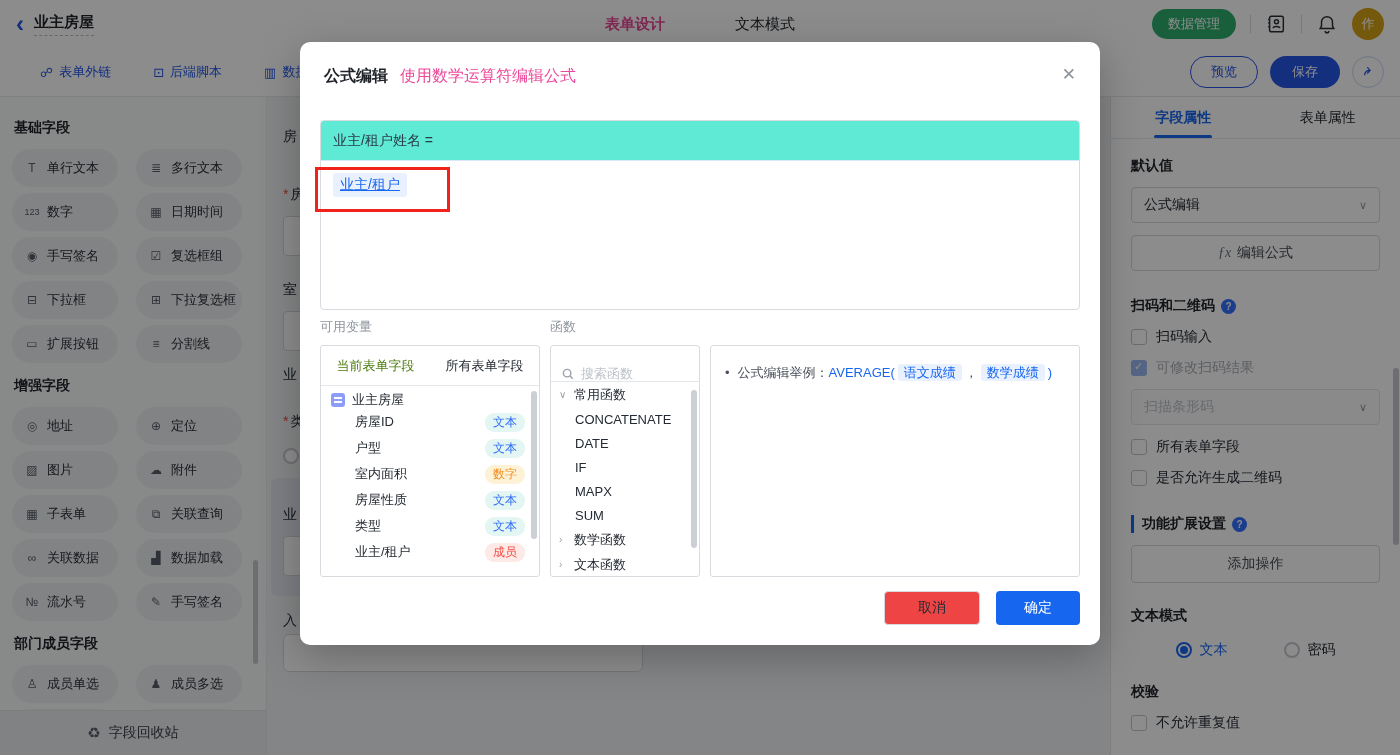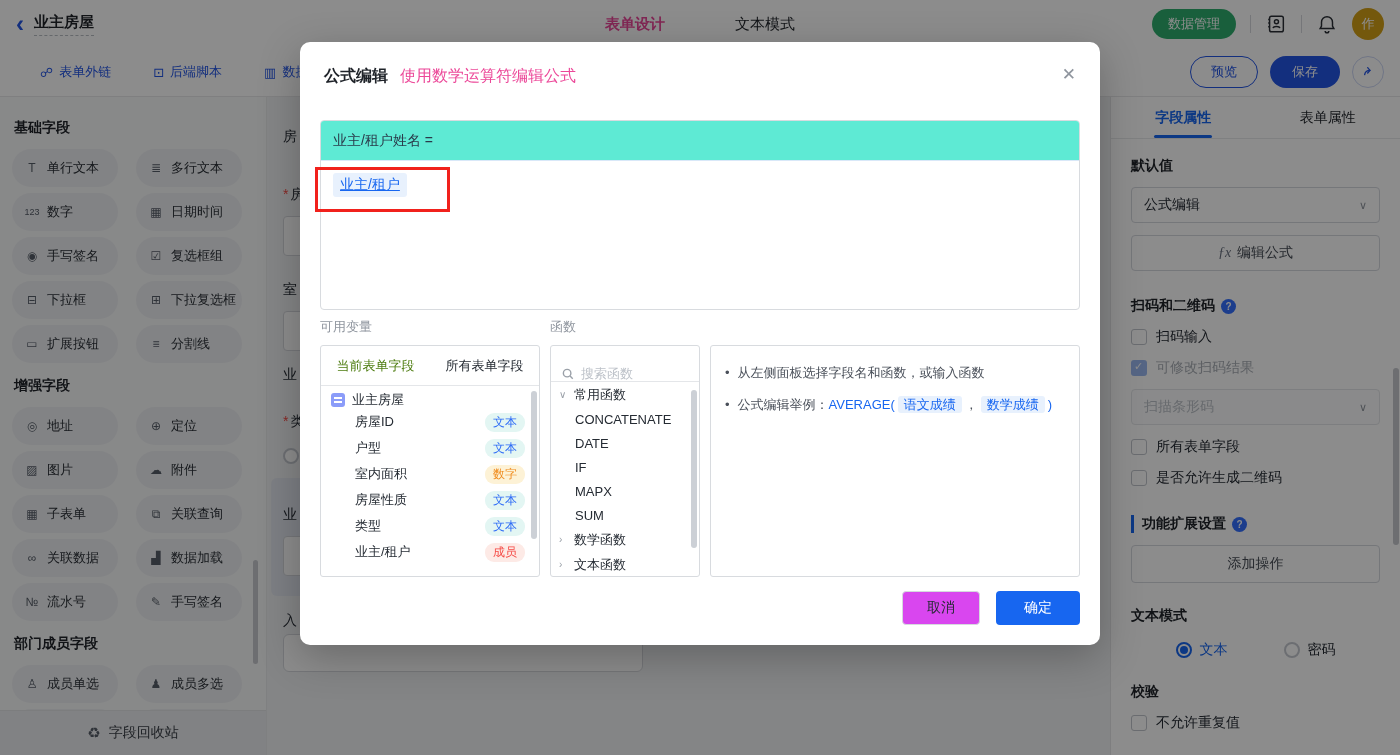--- a/index.html
+++ b/index.html
@@ -111,21 +111,21 @@
 .fn-group .chev{color:#9aa0a8;font-size:10px;width:10px}
 .fn-item{height:24px;display:flex;align-items:center;padding-left:24px;font-size:13px;color:#252b33;cursor:pointer}
 .fn-scroll{position:absolute;right:2px;top:44px;width:6px;height:158px;background:#ccd0d6;border-radius:3px}
 .info-box{position:absolute;left:410px;top:303px;width:370px;height:232px;border:1px solid #d8dbdf;border-radius:3px;padding:16px 14px;font-size:13px;color:#4a505a}
 .tip{display:flex;gap:8px;line-height:1.7;align-items:flex-start;flex-wrap:wrap}
 .tip + .tip{margin-top:10px}
 .tip::before{content:"•";color:#4a505a}
 .fnblue{color:#1766f0}
 .chip-sm{background:#e8f1fd;color:#1766f0;padding:1px 6px;border-radius:3px;margin:0 3px}
 .m-foot{position:absolute;right:20px;bottom:20px;display:flex;gap:16px}
-.btn-cancel{width:78px;height:34px;border:1px solid #d6d9de;border-radius:4px;background:#d946ef;color:#252b33;font-size:14px;cursor:pointer}
+.btn-cancel{width:96px;height:34px;border:1px solid #d6d9de;border-radius:4px;background:#ef4444;color:#252b33;font-size:14px;cursor:pointer}
 .btn-ok{width:84px;height:34px;border:none;border-radius:4px;background:#1766f0;color:#fff;font-size:14px;cursor:pointer}
 .red-box{position:absolute;left:315px;top:167px;width:135px;height:45px;border:3px solid #f1211c;z-index:30;pointer-events:none}
 svg{display:block}
 </style>
 </head>
 <body>
 
 <div class="page">
 
   <header class="topbar">
@@ -457,23 +457,20 @@
         </div>
       <div class="fn-group">
           <span class="chev">›</span>
           <span>文本函数</span>
         </div>
       <div class="fn-scroll"></div>
     </div>
 
     <div class="info-box">
       <div class="tip">
-          <span>从左侧面板选择字段名和函数，或输入函数</span>
-        </div>
-      <div class="tip">
         <span><span>公式编辑举例：</span><span class="fnblue">AVERAGE(</span><span class="chip-sm">语文成绩</span><span>，</span><span class="chip-sm">数学成绩</span><span class="fnblue">)</span></span>
       </div>
     </div>
 
     <div class="m-foot">
       <button class="btn-cancel">取消</button>
       <button class="btn-ok">确定</button>
     </div>
   </div>
 

